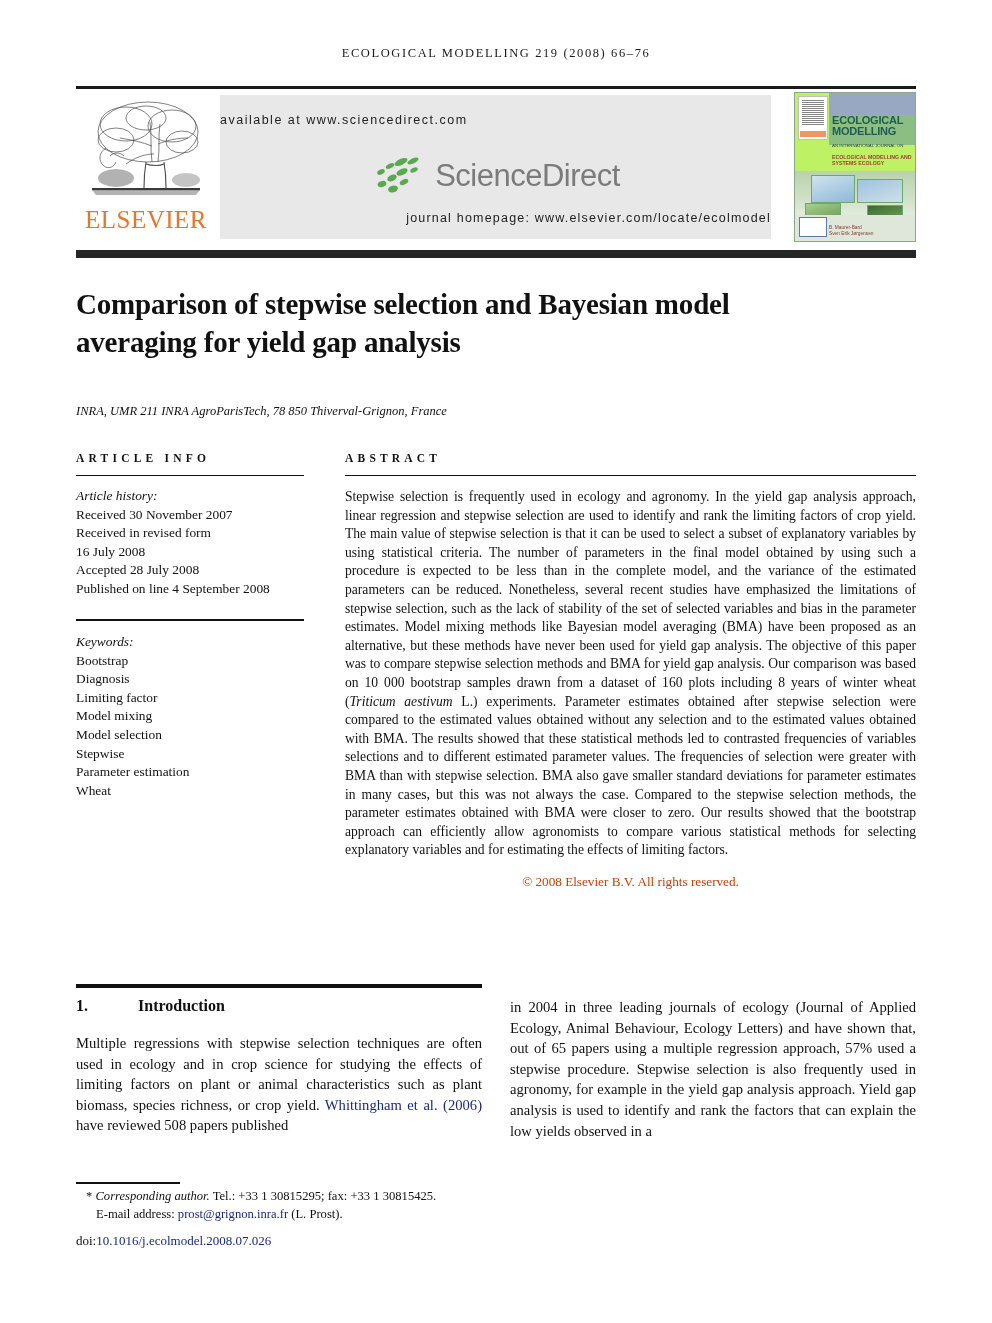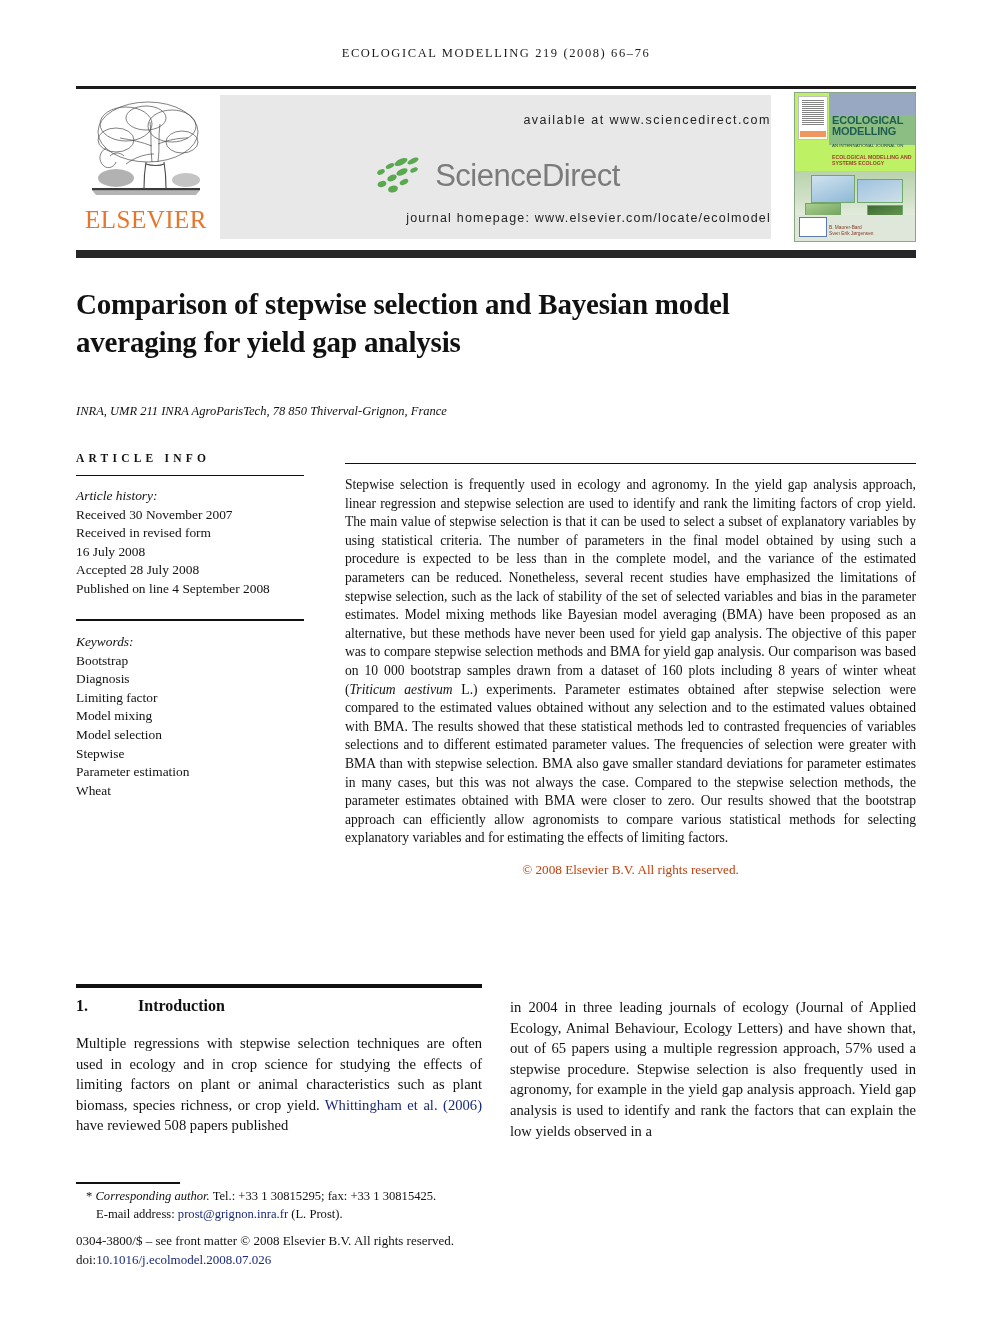--- a/index.html
+++ b/index.html
@@ -87,21 +87,21 @@
     left: 144px;
     top: 3px;
     width: 551px;
     height: 144px;
     background: #e8e8e8;
   }
   .sd-avail {
     position: absolute;
     top: 18px;
     left: 0; right: 0;
-    text-align: right;
+    text-align: left;
     font-family: "Liberation Sans", "DejaVu Sans", sans-serif;
     font-size: 12.5px;
     letter-spacing: 1.5px;
     color: #222;
   }
   .sd-logo {
     position: absolute;
     top: 55px;
     left: 0; right: 0;
     height: 52px;
@@ -526,35 +526,35 @@
       <div>Limiting factor</div>
       <div>Model mixing</div>
       <div>Model selection</div>
       <div>Stepwise</div>
       <div>Parameter estimation</div>
       <div>Wheat</div>
     </div>
   </div>
 
   <div class="col-right">
+    <div class="sec-label">ABSTRACT</div>
     <div class="hr-thin"></div>
     <div class="abstract"><span>Stepwise selection is frequently used in ecology and agronomy. In the yield gap analysis approach, linear regression and stepwise selection are used to identify and rank the limiting factors of crop yield. The main value of stepwise selection is that it can be used to select a subset of explanatory variables by using statistical criteria. The number of parameters in the final model obtained by using such a procedure is expected to be less than in the complete model, and the variance of the estimated parameters can be reduced. Nonetheless, several recent studies have emphasized the limitations of stepwise selection, such as the lack of stability of the set of selected variables and bias in the parameter estimates. Model mixing methods like Bayesian model averaging (BMA) have been proposed as an alternative, but these methods have never been used for yield gap analysis. The objective of this paper was to compare stepwise selection methods and BMA for yield gap analysis. Our comparison was based on 10 000 bootstrap samples drawn from a dataset of 160 plots including 8 years of winter wheat (</span><span class="sp">Triticum aestivum</span><span> L.) experiments. Parameter estimates obtained after stepwise selection were compared to the estimated values obtained without any selection and to the estimated values obtained with BMA. The results showed that these statistical methods led to contrasted frequencies of variables selections and to different estimated parameter values. The frequencies of selection were greater with BMA than with stepwise selection. BMA also gave smaller standard deviations for parameter estimates in many cases, but this was not always the case. Compared to the stepwise selection methods, the parameter estimates obtained with BMA were closer to zero. Our results showed that the bootstrap approach can efficiently allow agronomists to compare various statistical methods for selecting explanatory variables and for estimating the effects of limiting factors.</span></div>
     <div class="copyright">© 2008 Elsevier B.V. All rights reserved.</div>
   </div>
 
   <div class="intro-rule"></div>
   <div class="intro-head">
     <span class="num">1.</span><span>Introduction</span>
   </div>
   <div class="intro-left"><span>Multiple regressions with stepwise selection techniques are often used in ecology and in crop science for studying the effects of limiting factors on plant or animal characteristics such as plant biomass, species richness, or crop yield. </span><span class="cite">Whittingham et al. (2006)</span><span> have reviewed 508 papers published</span></div>
   <div class="intro-right">in 2004 in three leading journals of ecology (Journal of Applied Ecology, Animal Behaviour, Ecology Letters) and have shown that, out of 65 papers using a multiple regression approach, 57% used a stepwise procedure. Stepwise selection is also frequently used in agronomy, for example in the yield gap analysis approach. Yield gap analysis is used to identify and rank the factors that can explain the low yields observed in a</div>
 
   <div class="foot-rule"></div>
   <div class="footnotes">
     <div class="foot-ind"><span>*</span> <span class="it">Corresponding author.</span><span> Tel.: +33 1 30815295; fax: +33 1 30815425.</span></div>
     <div class="foot-ind2"><span>E-mail address:</span> <span class="link">prost@grignon.inra.fr</span><span> (L. Prost).</span></div>
   </div>
   <div class="imprint">
-    <div>0304-3800/$ – see front matter © 2008 Elsevier B.V. All rights reserved.</div>
     <div><span>doi:</span><span class="link">10.1016/j.ecolmodel.2008.07.026</span></div>
   </div>
 
 </div>
 
 </body></html>

